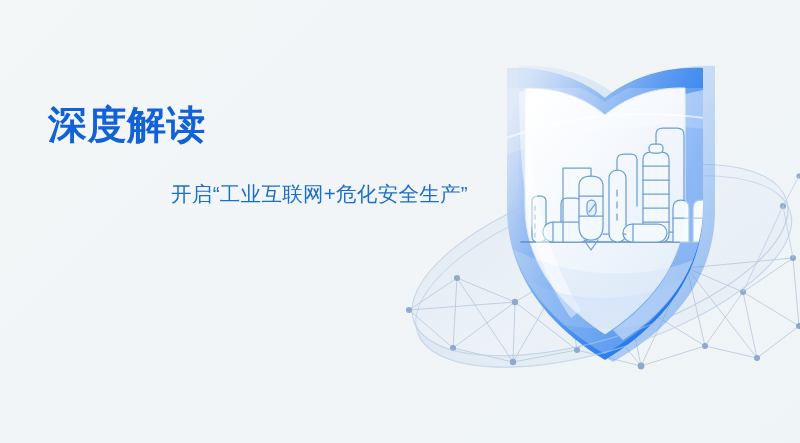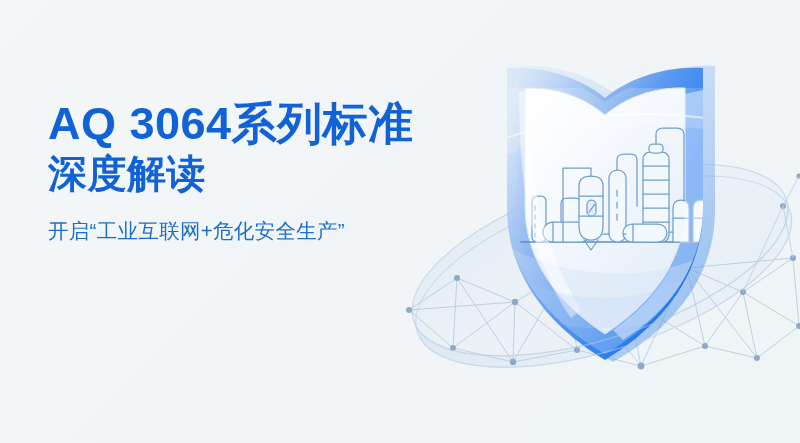--- a/index.html
+++ b/index.html
@@ -31,21 +31,22 @@
     white-space: nowrap;
   }
   #title-line-1 {
     font-size: 45px;
   }
   #title-line-2 {
     font-size: 39px;
     margin-top: 4px;
   }
   #subtitle-block {
-    margin-top: 20px;
+    margin-top: 32px;
+    text-align: right;
   }
   .subtitle-line {
     font-size: 20.5px;
     color: #1c6ec9;
     font-weight: 500;
     line-height: 1.55;
     letter-spacing: 0.3px;
     white-space: nowrap;
   }
   
@@ -268,21 +269,20 @@
 
         <g transform="rotate(-18 205 250)" opacity="0.5">
           <path d="M9,250 A196,78 0 0 0 401,250" fill="none" stroke="#bdd0e6" stroke-width="1.2"></path>
           <path d="M9,262 A196,78 0 0 0 401,262" fill="none" stroke="#c6d7ea" stroke-width="1.2"></path>
         </g>
       </g>
     </svg>
   </div>
 
   <div id="text-block">
-    <div id="title-line-1" class="title-line">AQ 3064系列标准</div>
     <div id="title-line-2" class="title-line">深度解读</div>
 
     <div id="subtitle-block">
       <div class="subtitle-line">开启“工业互联网+危化安全生产”</div>
     </div>
   </div>
 
 </div>
 
 </body></html>

